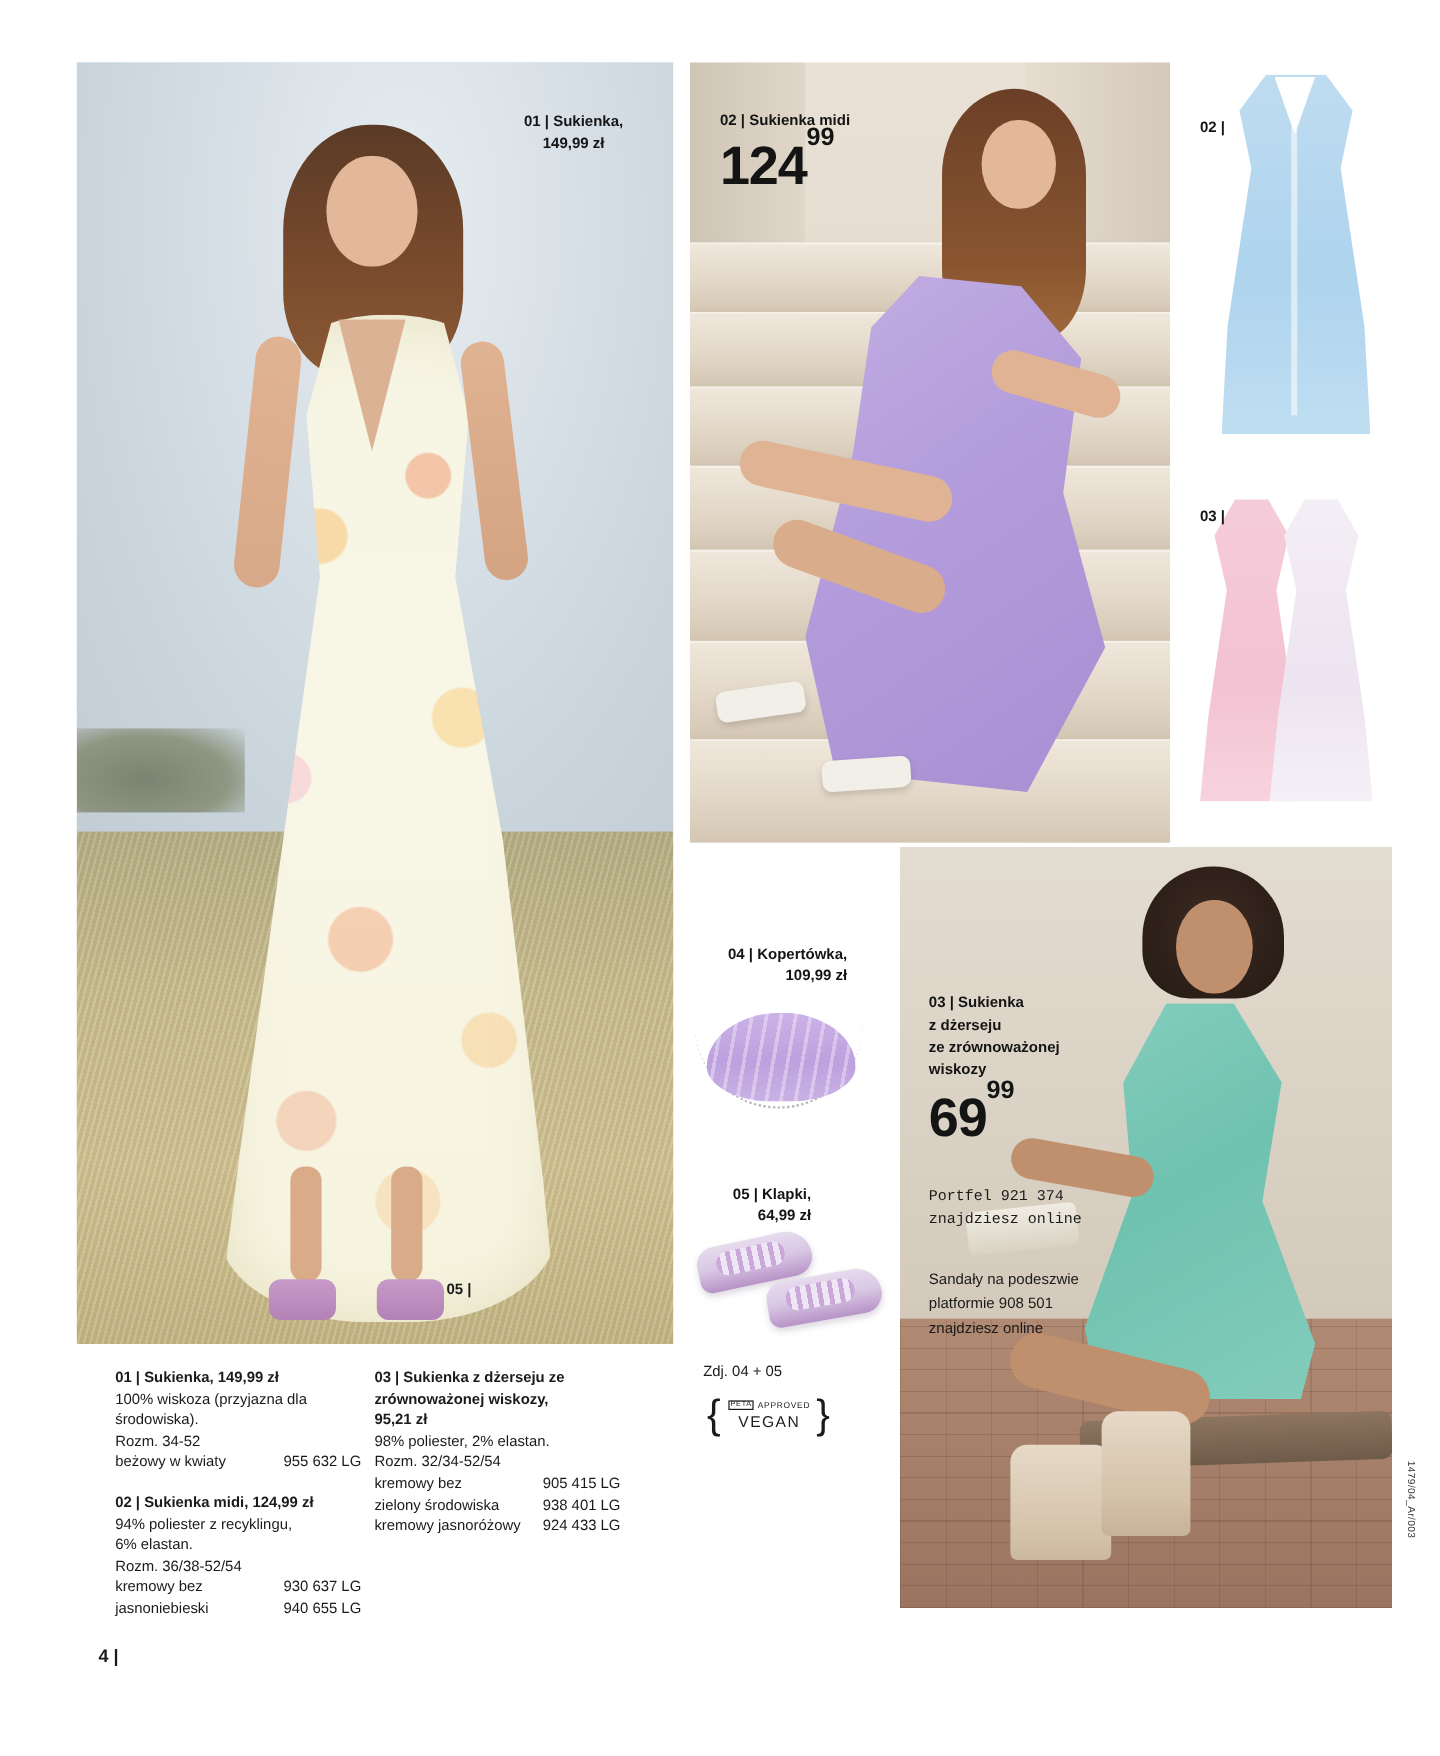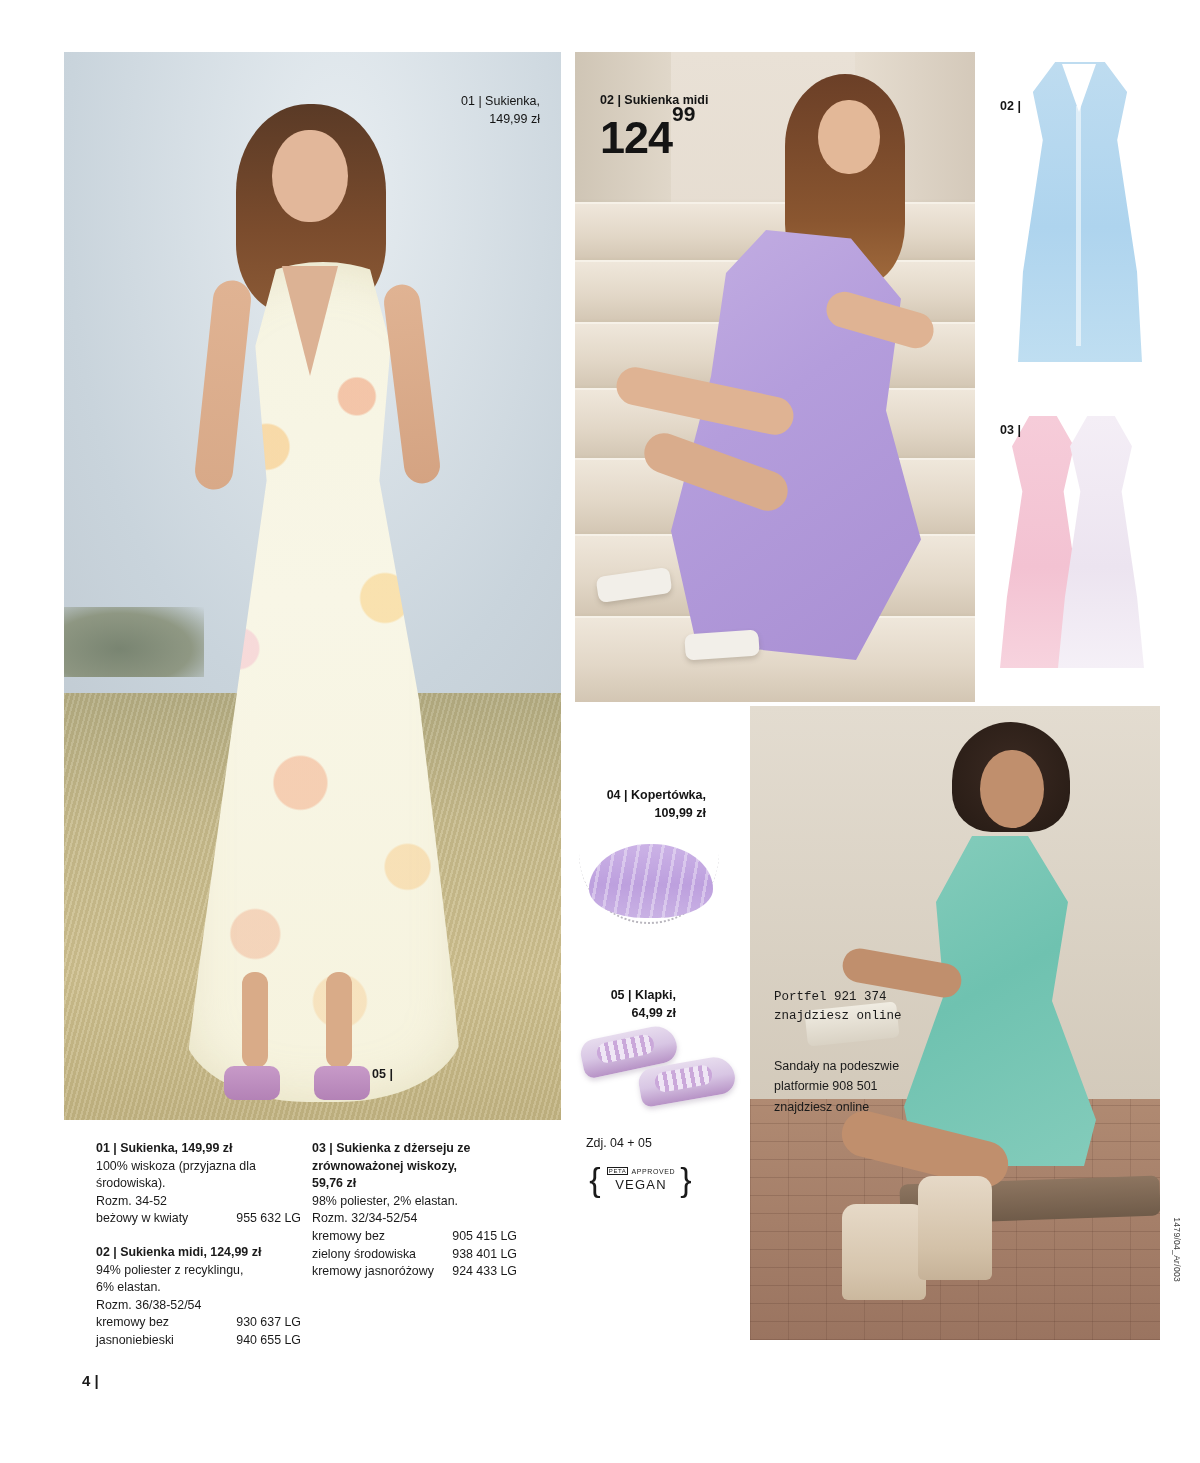--- a/index.html
+++ b/index.html
@@ -412,25 +412,25 @@
 
   
   .label {
     position: absolute;
     font-size: 12.5px;
     line-height: 1.35;
     color: #141414;
   }
 
   #label-01 {
-    left: 380px;
+    left: 398px;
     top: 92px;
     width: 160px;
-    text-align: right;
-    font-weight: normal;
+    text-align: center;
+    font-weight: bold;
     font-size: 12.5px;
     line-height: 1.45;
   }
 
   #label-02-midi {
     left: 600px;
     top: 92px;
     width: 220px;
   }
   #label-02-midi .cap {
@@ -694,20 +694,29 @@
     <div>109,99 zł</div>
   </div>
 
   <div class="label" id="label-05">
     <div>05 | Klapki,</div>
     <div>64,99 zł</div>
   </div>
 
   <div class="label" id="label-05-hero">05 |</div>
 
+  <div class="label" id="label-03-green">
+    <div>03 | Sukienka</div>
+    <div>z dżerseju</div>
+    <div>ze zrównoważonej</div>
+    <div>wiskozy</div>
+    <div class="bigprice">
+      <span>69</span><sup>99</sup>
+    </div>
+  </div>
 
   <div id="green-note-1" style="white-space:pre-line;font-family:Liberation Mono, monospace;">Portfel 921 374
 znajdziesz online</div>
   <div id="green-note-2">Sandały na podeszwie platformie 908 501 znajdziesz online</div>
 
   <div class="desc-col" id="desc-left">
     <div class="block">
       <div class="title">01 | Sukienka, 149,99 zł</div>
       <div>
           <div>100% wiskoza (przyjazna dla</div>
@@ -739,21 +748,21 @@
           </div>
         </div>
     </div>
   </div>
 
   <div class="desc-col" id="desc-mid">
     <div class="block">
       <div class="title">
           <div>03 | Sukienka z dżerseju ze</div>
           <div>zrównoważonej wiskozy,</div>
-          <div>59,76 zł</div>
+          <div>95,21 zł</div>
         </div>
       <div>
           <div>98% poliester, 2% elastan.</div>
           <div>Rozm. 32/34-52/54</div>
         </div>
       <div>
           <div class="row">
             <span>kremowy bez</span>
             <span class="code">905 415 LG</span>
           </div>

